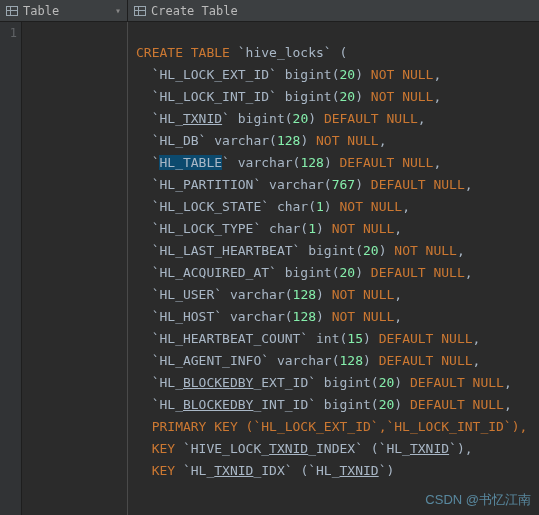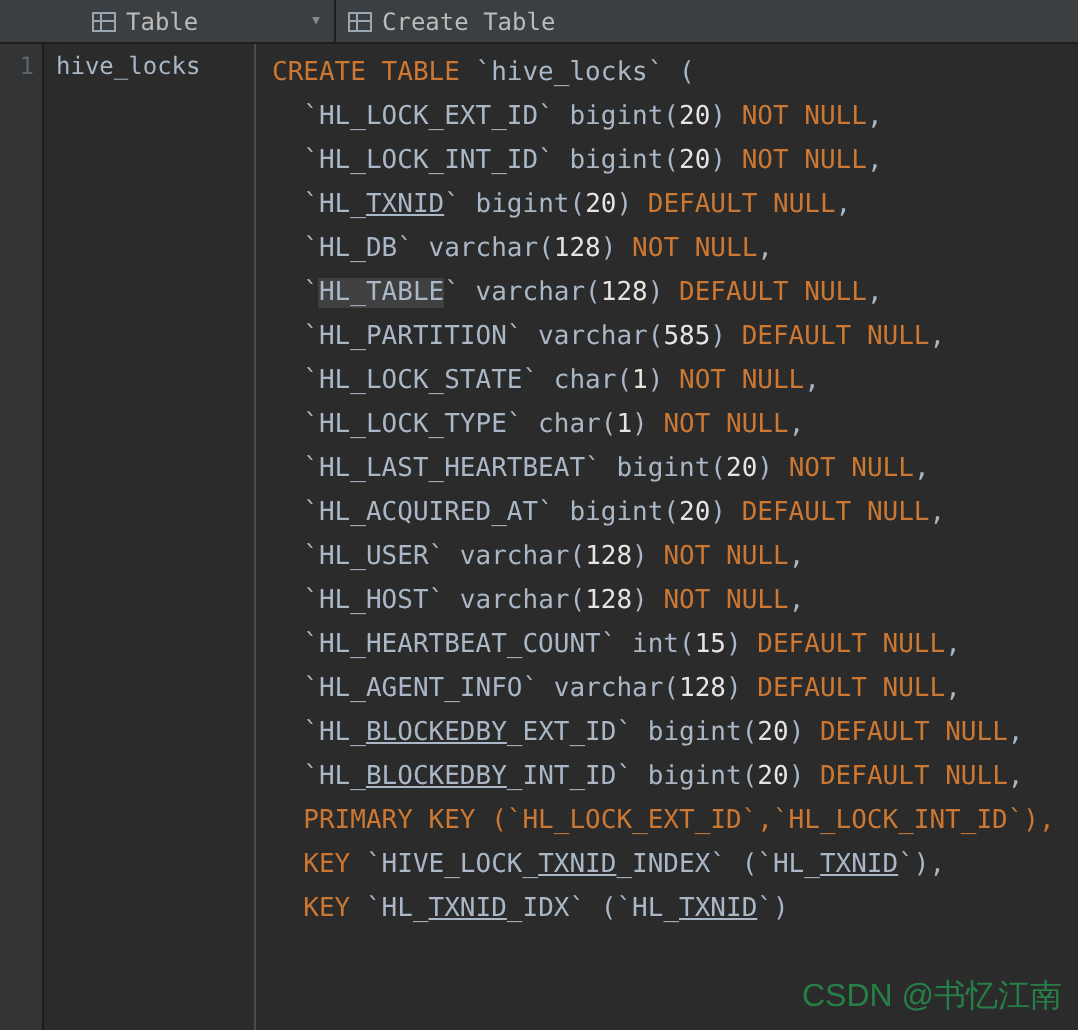--- a/index.html
+++ b/index.html
@@ -12,21 +12,20 @@
     height: 515px;
     overflow: hidden;
     display: flex;
     flex-direction: column;
   }
   .headers {
     display: flex;
     height: 22px;
     background: #3c3f41;
     border-bottom: 1px solid #1e1e1e;
-    padding-left: 40px;
   }
   .left-pane-header {
     width: 128px;
     display: flex;
     align-items: center;
     padding: 0 6px;
     border-right: 1px solid #1e1e1e;
     color: #bbb;
     font-size: 12px;
     gap: 5px;
@@ -69,32 +68,33 @@
     flex: 1;
     padding: 4px 6px 0 6px;
     font-size: 12px;
   }
   .table-item { color: #a9b7c6; cursor: pointer; }
   .right-pane {
     flex: 1;
     overflow: auto;
     background: #2b2b2b;
     padding: 4px 0 0 8px;
+    margin-top: 16px;
   }
   .code {
     font-family: "Menlo", "Consolas", monospace;
     font-size: 13px;
     line-height: 22px;
     white-space: pre;
   }
   .kw { color: #cc7832; }
   .id { color: #a9b7c6; }
-  .num { color: #e5e5e5; }
+  .num { color: #86efac; }
   .bt { color: #a9b7c6; }
-  .sel { background: #404040; }
+  .sel { background: #0c4a6e; }
   .squiggle {
     text-decoration-line: underline;
     text-decoration-style: wavy;
     text-decoration-color: #3d8a4a;
     text-decoration-thickness: 1px;
     text-decoration: underline;
   }
   .icon-table {
     display: inline-block;
     width: 12px; height: 10px;
@@ -110,23 +110,23 @@
   .icon-table::after {
     content: "";
     position: absolute;
     top: 0; bottom: 0; left: 3px;
     border-left: 1px solid #9aa7b0;
   }
   .watermark {
     position: absolute;
     right: 8px;
     bottom: 6px;
-    color: #22c55e;
+    color: #7dd3fc;
     opacity: 0.55;
-    font-size: 16px;
+    font-size: 13px;
     font-family: sans-serif;
   }
 </style>
 </head>
 <body>
 
 <div class="headers">
   <div class="left-pane-header">
     <span class="icon-table"></span>
     <span>Table</span>
@@ -136,35 +136,30 @@
     <span class="icon-table"></span>
     <span>Create Table</span>
   </div>
 </div>
 
 <div class="content">
   <div class="left-pane">
     <div class="gutter">
       <div>1</div>
     </div>
-    <div class="table-list">
-      <div class="table-item">
-        <span>hive_locks</span>
-      </div>
-    </div>
   </div>
 
   <div class="right-pane">
     <div class="code" id="code"><span class="kw">CREATE TABLE</span> <span class="bt">`hive_locks`</span> (
   <span class="id">`HL_LOCK_EXT_ID`</span> bigint(<span class="num">20</span>) <span class="kw">NOT NULL</span>,
   <span class="id">`HL_LOCK_INT_ID`</span> bigint(<span class="num">20</span>) <span class="kw">NOT NULL</span>,
   <span class="id">`HL_<span class="squiggle">TXNID</span>`</span> bigint(<span class="num">20</span>) <span class="kw">DEFAULT NULL</span>,
   <span class="id">`HL_DB`</span> varchar(<span class="num">128</span>) <span class="kw">NOT NULL</span>,
   <span class="id">`<span class="sel">HL_TABLE</span>`</span> varchar(<span class="num">128</span>) <span class="kw">DEFAULT NULL</span>,
-  <span class="id">`HL_PARTITION`</span> varchar(<span class="num">585</span>) <span class="kw">DEFAULT NULL</span>,
+  <span class="id">`HL_PARTITION`</span> varchar(<span class="num">767</span>) <span class="kw">DEFAULT NULL</span>,
   <span class="id">`HL_LOCK_STATE`</span> char(<span class="num">1</span>) <span class="kw">NOT NULL</span>,
   <span class="id">`HL_LOCK_TYPE`</span> char(<span class="num">1</span>) <span class="kw">NOT NULL</span>,
   <span class="id">`HL_LAST_HEARTBEAT`</span> bigint(<span class="num">20</span>) <span class="kw">NOT NULL</span>,
   <span class="id">`HL_ACQUIRED_AT`</span> bigint(<span class="num">20</span>) <span class="kw">DEFAULT NULL</span>,
   <span class="id">`HL_USER`</span> varchar(<span class="num">128</span>) <span class="kw">NOT NULL</span>,
   <span class="id">`HL_HOST`</span> varchar(<span class="num">128</span>) <span class="kw">NOT NULL</span>,
   <span class="id">`HL_HEARTBEAT_COUNT`</span> int(<span class="num">15</span>) <span class="kw">DEFAULT NULL</span>,
   <span class="id">`HL_AGENT_INFO`</span> varchar(<span class="num">128</span>) <span class="kw">DEFAULT NULL</span>,
   <span class="id">`HL_<span class="squiggle">BLOCKEDBY</span>_EXT_ID`</span> bigint(<span class="num">20</span>) <span class="kw">DEFAULT NULL</span>,
   <span class="id">`HL_<span class="squiggle">BLOCKEDBY</span>_INT_ID`</span> bigint(<span class="num">20</span>) <span class="kw">DEFAULT NULL</span>,

